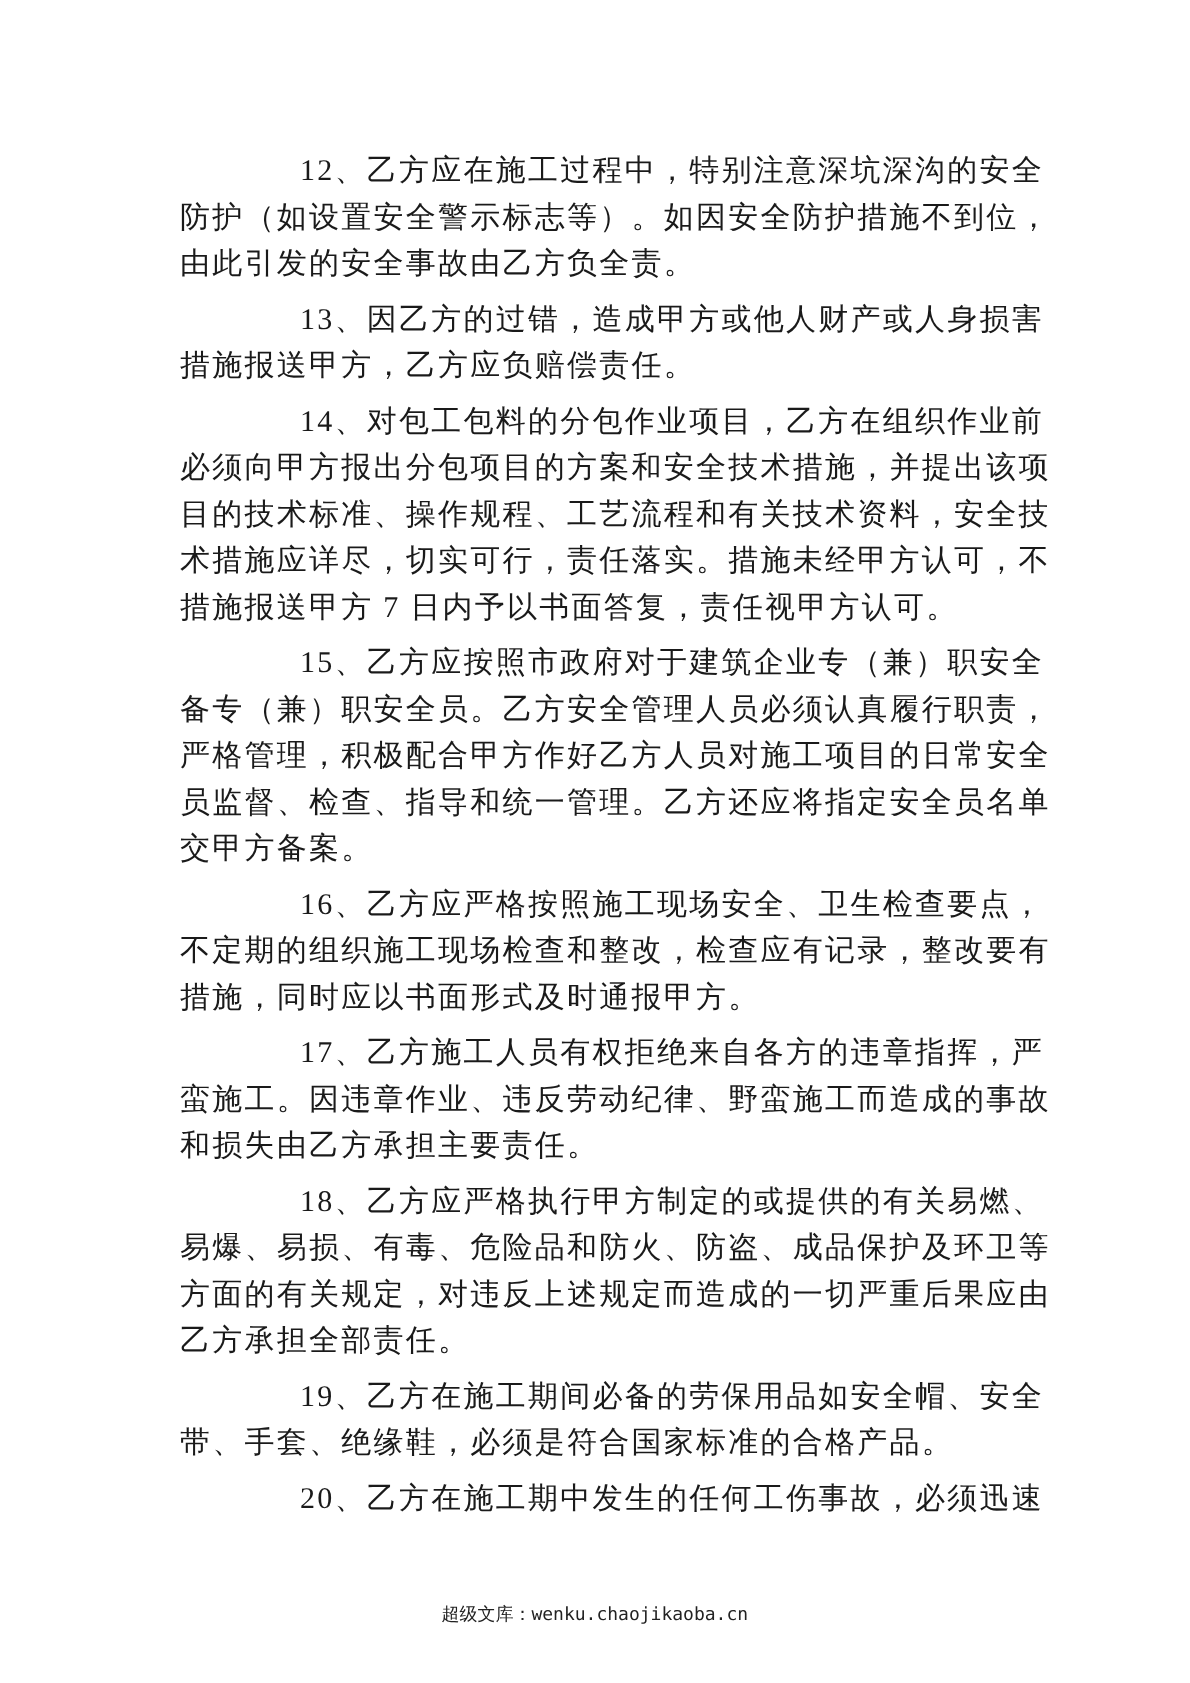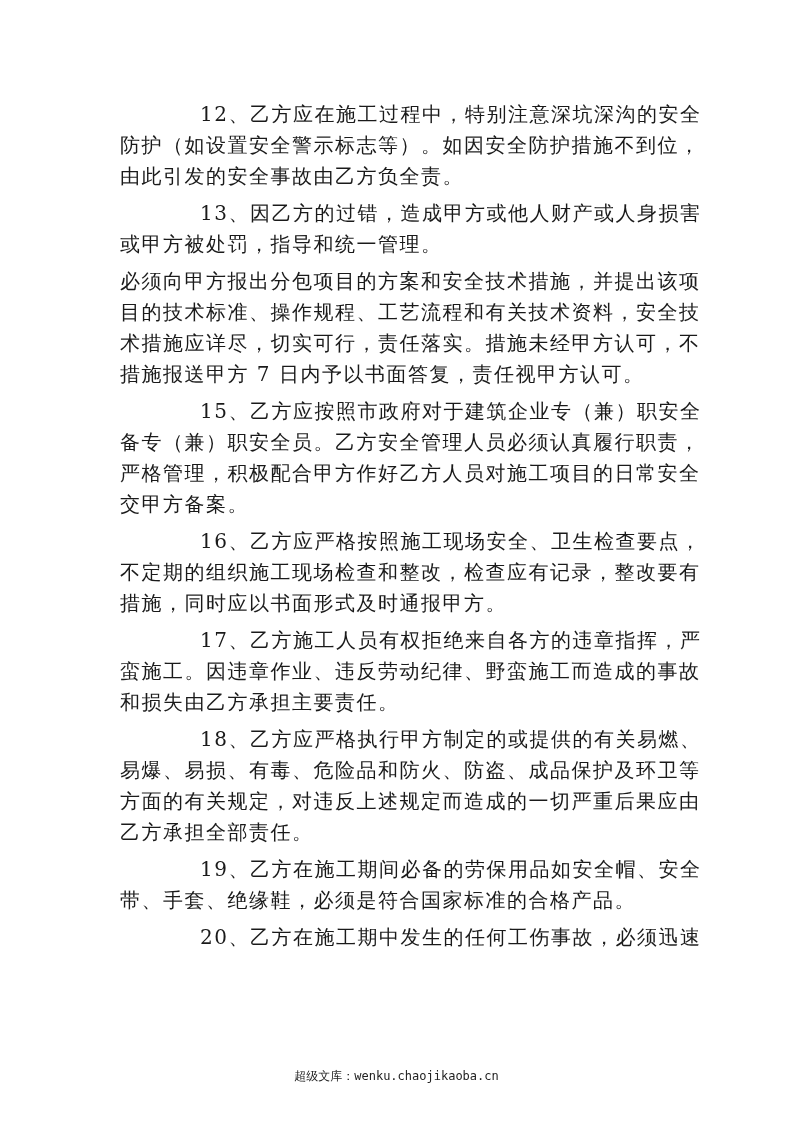--- a/index.html
+++ b/index.html
@@ -15,20 +15,21 @@
   }
   .para { margin: 0 0 6px 0; }
   .line {
     display: block;
     height: 31px;
     line-height: 31px;
     white-space: nowrap;
     text-align: justify;
     text-align-last: justify;
     letter-spacing: 1.5px;
+    font-family: Liberation Serif, serif;
   }
   .line.last { text-align-last: left; }
   .line.first { padding-left: 80px; }
   .footer {
     position: absolute;
     left: 0;
     width: 793px;
     top: 1068px;
     text-align: center;
     font-family: "DejaVu Sans Mono", "Liberation Mono", monospace;
@@ -42,34 +43,36 @@
 <div class="page">
 
   <div class="para">
     <span class="line first">12、乙方应在施工过程中，特别注意深坑深沟的安全</span>
     <span class="line">防护（如设置安全警示标志等）。如因安全防护措施不到位，</span>
     <span class="line last">由此引发的安全事故由乙方负全责。</span>
   </div>
 
   <div class="para">
     <span class="line first">13、因乙方的过错，造成甲方或他人财产或人身损害</span>
-    <span class="line last">或甲方被处罚，指导和统一管理。</span>
+    <span class="line last">措施报送甲方，乙方应负赔偿责任。</span>
   </div>
 
   <div class="para">
+    <span class="line first">14、对包工包料的分包作业项目，乙方在组织作业前</span>
     <span class="line">必须向甲方报出分包项目的方案和安全技术措施，并提出该项</span>
     <span class="line">目的技术标准、操作规程、工艺流程和有关技术资料，安全技</span>
     <span class="line">术措施应详尽，切实可行，责任落实。措施未经甲方认可，不</span>
     <span class="line last">措施报送甲方 7 日内予以书面答复，责任视甲方认可。</span>
   </div>
 
   <div class="para">
     <span class="line first">15、乙方应按照市政府对于建筑企业专（兼）职安全</span>
     <span class="line">备专（兼）职安全员。乙方安全管理人员必须认真履行职责，</span>
     <span class="line">严格管理，积极配合甲方作好乙方人员对施工项目的日常安全</span>
+    <span class="line">员监督、检查、指导和统一管理。乙方还应将指定安全员名单</span>
     <span class="line last">交甲方备案。</span>
   </div>
 
   <div class="para">
     <span class="line first">16、乙方应严格按照施工现场安全、卫生检查要点，</span>
     <span class="line">不定期的组织施工现场检查和整改，检查应有记录，整改要有</span>
     <span class="line last">措施，同时应以书面形式及时通报甲方。</span>
   </div>
 
   <div class="para">

